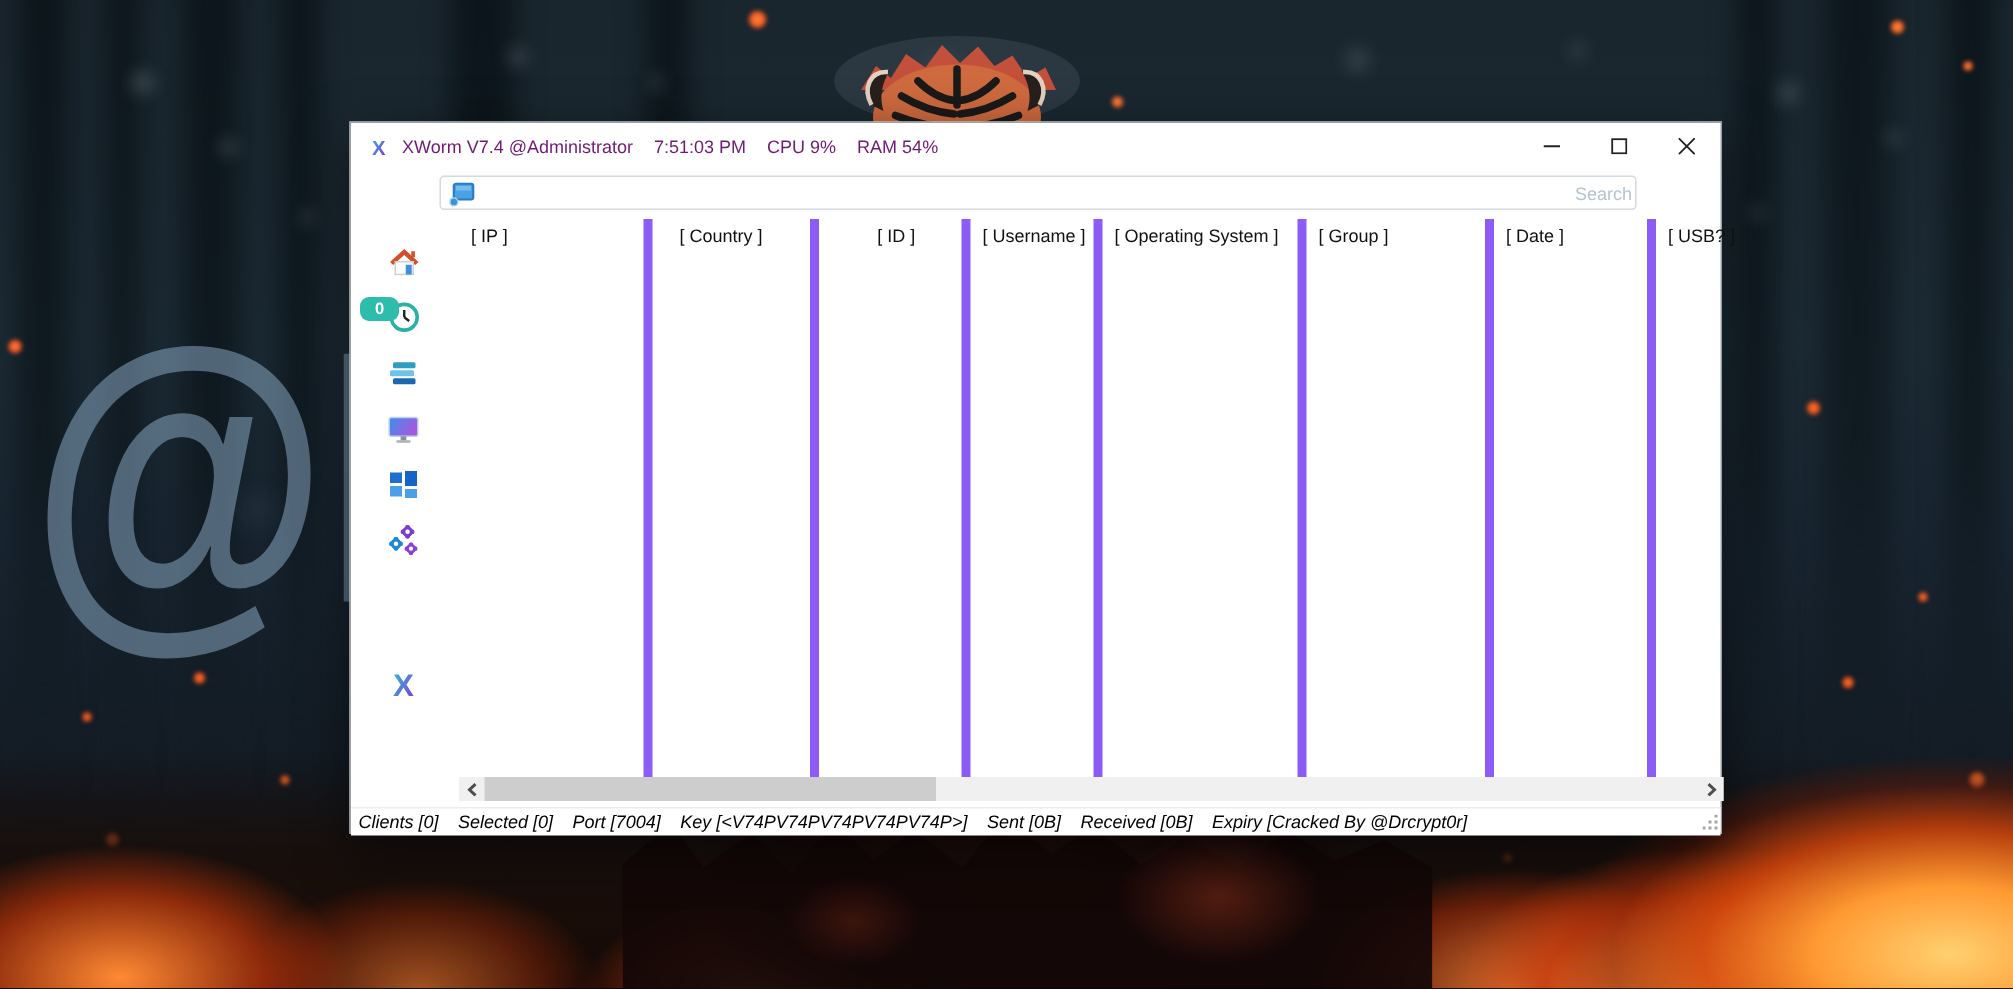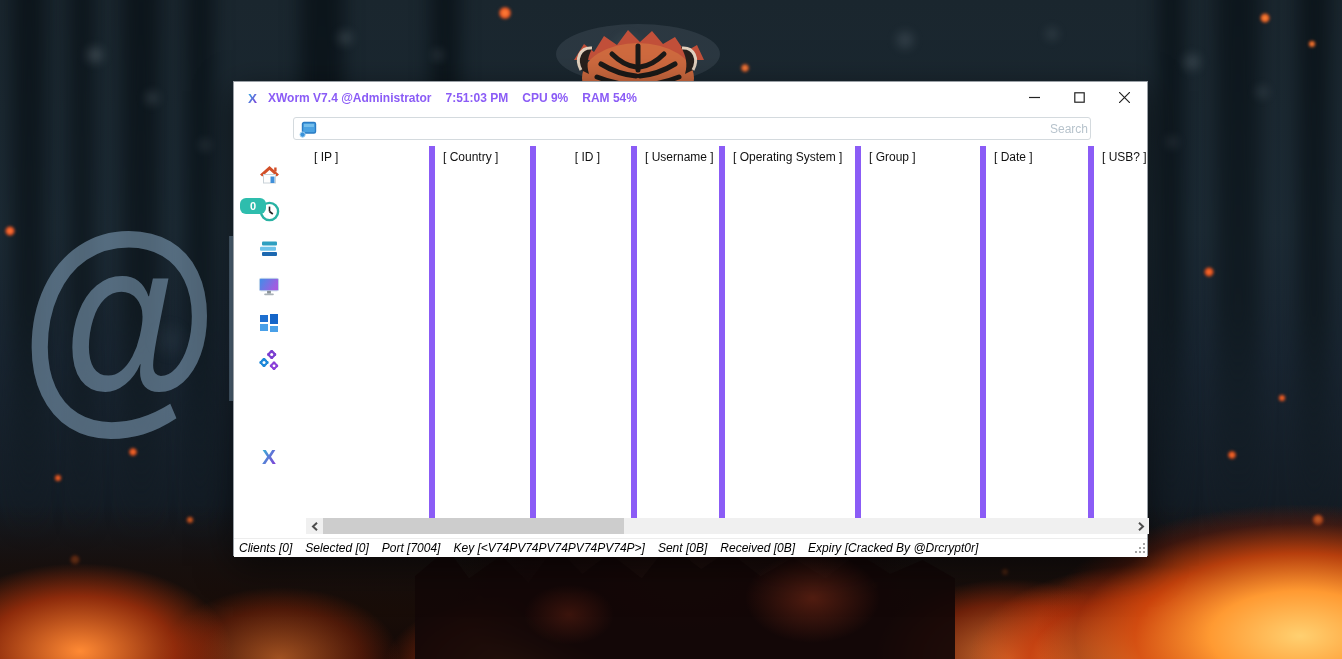--- a/index.html
+++ b/index.html
@@ -55,21 +55,21 @@
   .figure .spikes{position:absolute;left:20px;top:-4px;width:540px;height:115px;background:#130808;opacity:.92;
     clip-path:polygon(0 28%,6% 4%,10% 30%,16% 10%,21% 34%,26% 2%,31% 26%,36% 8%,42% 30%,47% 0%,53% 22%,58% 6%,64% 28%,70% 12%,76% 30%,82% 8%,88% 26%,94% 14%,100% 30%,100% 100%,0 100%);}
   .figure .rim{position:absolute;inset:0;background:
     radial-gradient(ellipse 90px 60px at 72% 45%, rgba(200,70,35,.35), transparent 75%),
     radial-gradient(ellipse 60px 40px at 30% 60%, rgba(180,60,30,.25), transparent 75%);}
   .tiger{position:absolute;left:550px;top:14px;}
   
   .window{position:absolute;left:233px;top:81px;width:915px;height:475px;background:#fff;
     border:1px solid #9aa0a6;box-shadow:0 10px 34px rgba(0,0,0,.55);}
   .titlebar{position:absolute;left:0;top:0;right:0;height:32px;display:flex;align-items:center;padding-left:11px;}
-  .titlebar .t{font-size:12px;color:#8b5cf6;margin-left:14px;white-space:nowrap;font-weight:bold;}
+  .titlebar .t{font-size:12px;color:#701a75;margin-left:14px;white-space:nowrap;}
   .titlebar .t.first{margin-left:8px;}
   .controls{position:absolute;right:0;top:0;height:30px;display:flex;}
   .ctrl{width:45px;height:30px;display:flex;align-items:center;justify-content:center;cursor:pointer;}
   .searchbar{position:absolute;left:59px;top:35px;width:798px;height:23px;border:1px solid #d4dade;border-radius:3px;background:#fff;display:flex;align-items:center;}
   .searchbar .sicon{position:absolute;left:5px;top:3px;}
   .searchbar input{flex:1;border:none;outline:none;background:transparent;text-align:right;font-size:12px;color:#333;}
   .searchbar input::placeholder{color:#b7c3cc;}
   .side-item{position:absolute;left:24px;width:22px;height:22px;display:flex;align-items:center;justify-content:center;cursor:pointer;}
   .badge{position:absolute;left:6px;top:116px;width:26px;height:16px;background:#2ebdad;border-radius:6px;
     color:#fff;font-size:11px;font-weight:bold;text-align:center;line-height:16px;z-index:3;}
@@ -247,21 +247,21 @@
           <stop offset="0" stop-color="#2cc4d4"></stop>
               <stop offset="1" stop-color="#8a2fd8"></stop>
             </linearGradient>
           </defs>
         <text x="10" y="16.5" text-anchor="middle" font-size="19" font-weight="bold" fill="url(#xg2)">X</text>
       </svg>
     </div>
 
     <div class="cols">
       <div class="col" style="width:129px;">[ IP ]</div>
-      <div class="col" style="width:101px;">[ Country ]</div>
+      <div class="col" style="width:101px;margin-left:10px;">[ Country ]</div>
       <div class="col" style="width:101px;text-align:center;">[ ID ]</div>
       <div class="col" style="width:88px;">[ Username ]</div>
       <div class="col" style="width:136px;">[ Operating System ]</div>
       <div class="col" style="width:125px;">[ Group ]</div>
       <div class="col" style="width:108px;">[ Date ]</div>
       <div class="col" style="width:55px;border-right:none;">[ USB? ]</div>
     </div>
 
     <div class="hscroll">
       <div class="hs-arrow" style="left:0;">

